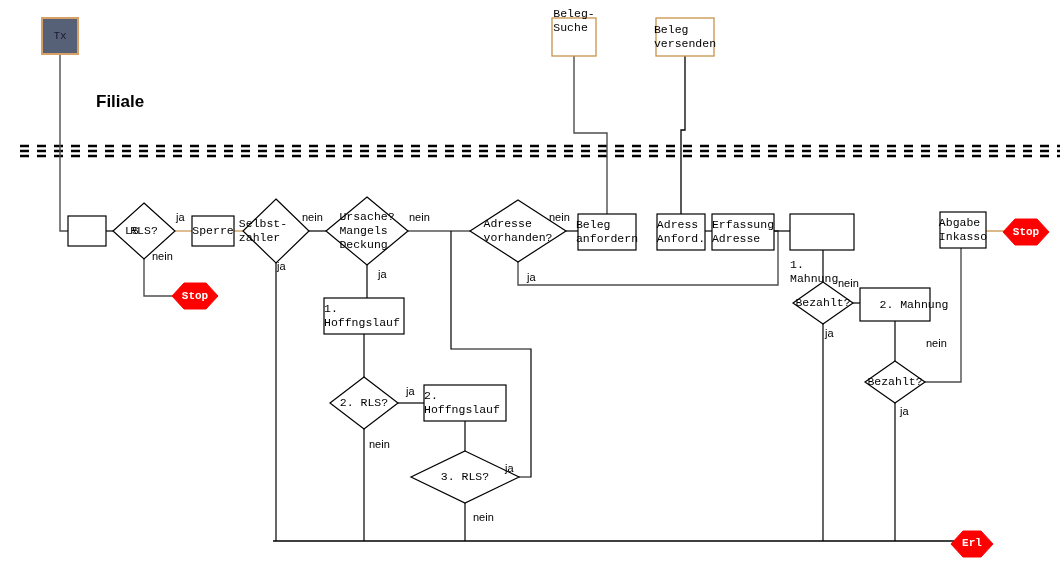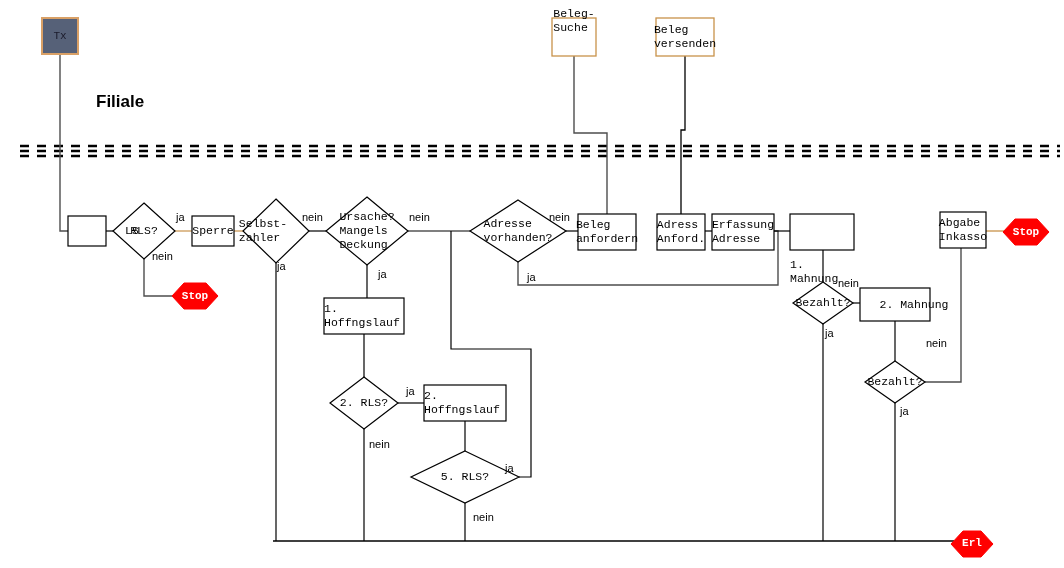--- a/index.html
+++ b/index.html
@@ -247,21 +247,21 @@
   <div class="node-text" style="left:790px;top:214px;width:64px;height:36px;margin-top:40px;">1. Mahnung</div>
   <div class="node-text" style="left:790px;top:282px;width:66px;height:42px;">Bezahlt?</div>
   <div class="node-text" style="left:860px;top:288px;width:70px;height:33px;margin-left:19px;">2. Mahnung</div>
   <div class="node-text" style="left:862px;top:361px;width:66px;height:42px;">Bezahlt?</div>
   <div class="node-text" style="left:940px;top:212px;width:46px;height:36px;">Abgabe
 Inkasso</div>
   <div class="node-text white" style="left:1003px;top:219px;width:46px;height:26px;">Stop</div>
   <div class="node-text" style="left:324px;top:298px;width:82px;height:36px;">1. Hoffngslauf</div>
   <div class="node-text" style="left:330px;top:377px;width:68px;height:52px;">2. RLS?</div>
   <div class="node-text" style="left:424px;top:385px;width:82px;height:36px;">2. Hoffngslauf</div>
-  <div class="node-text" style="left:431px;top:451px;width:68px;height:52px;">5. RLS?</div>
+  <div class="node-text" style="left:431px;top:451px;width:68px;height:52px;">3. RLS?</div>
   <div class="node-text white" style="left:951px;top:531px;width:42px;height:24px;">Erl</div>
 
   <div class="lbl" style="left:176px;top:211px;">ja</div>
   <div class="lbl" style="left:152px;top:250px;">nein</div>
   <div class="lbl" style="left:302px;top:211px;">nein</div>
   <div class="lbl" style="left:277px;top:260px;">ja</div>
   <div class="lbl" style="left:409px;top:211px;">nein</div>
   <div class="lbl" style="left:378px;top:268px;">ja</div>
   <div class="lbl" style="left:549px;top:211px;">nein</div>
   <div class="lbl" style="left:527px;top:271px;">ja</div>

